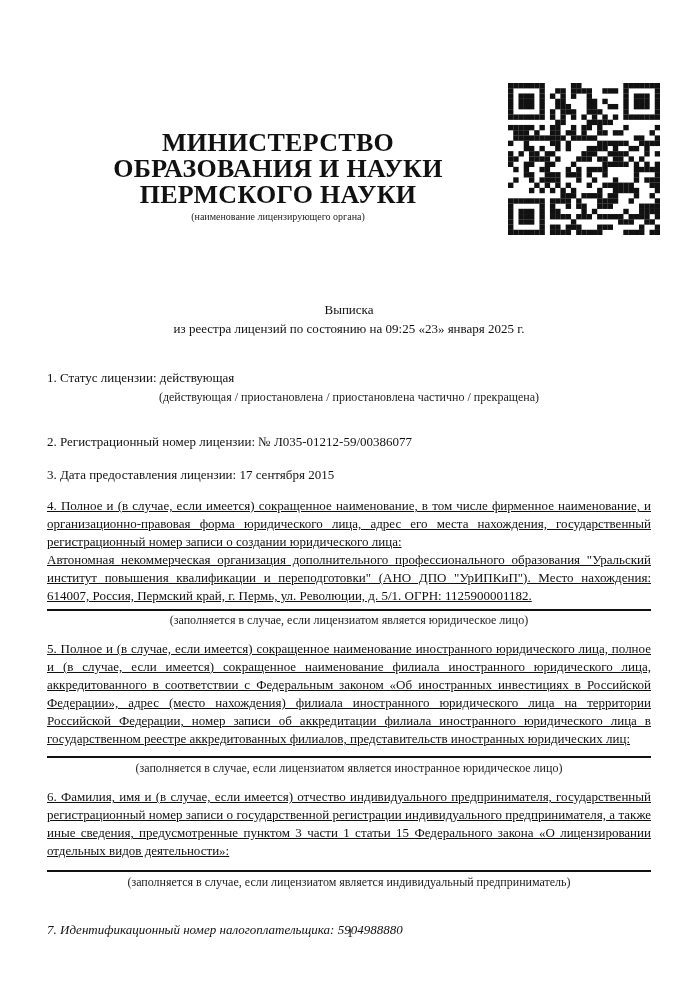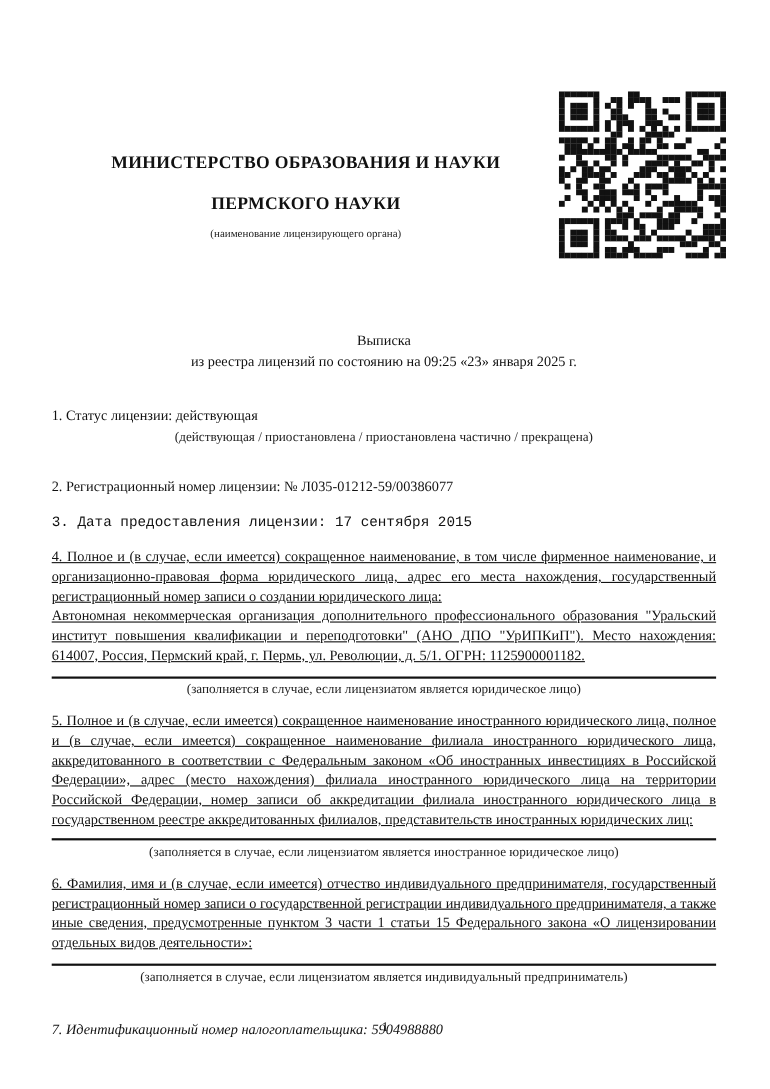--- a/index.html
+++ b/index.html
@@ -12,21 +12,21 @@
     overflow:hidden;
   }
   .page{position:absolute;inset:0;background:#fff;}
 
   
   .ministry{
     position:absolute;left:63px;top:130px;width:430px;
     text-align:center;
   }
   .ministry-title{
-    font-weight:bold;font-size:16px;line-height:37px;
+    font-weight:bold;font-size:26px;line-height:26px;
     letter-spacing:.3px;
     font-family:Liberation Serif, serif;
   }
   .ministry-caption{
     font-size:10px;line-height:13px;margin-top:2px;color:#1c1c1c;
   }
   .qr{
     position:absolute;left:508px;top:83px;width:152px;height:152px;
   }
   .qr svg{display:block;}
@@ -36,24 +36,24 @@
     position:absolute;left:47px;top:300px;width:604px;
   }
   .doc-title{
     text-align:center;font-size:13px;line-height:19px;margin-bottom:31px;
   }
   .line{font-size:13px;line-height:18px;}
   .para{font-size:13px;line-height:18px;text-align:justify;text-decoration:underline;}
   .caption{
     font-size:12px;line-height:14px;text-align:center;margin-top:3px;color:#1c1c1c;
   }
-  .answer{border-bottom:2px solid #111;padding-bottom:10px;}
+  .answer{border-bottom:2px solid #111;padding-bottom:4px;}
   .rule{height:2px;background:#111;}
   .item-2{margin-top:29px;}
-  .item-3{margin-top:15px;font-family:Liberation Mono, monospace;}
+  .item-3{margin-top:15px;}
   .item-4{margin-top:13px;}
   .item-4 .caption{margin-top:2px;}
   .item-5{margin-top:13px;}
   .item-5 .rule{margin-top:8px;}
   .item-6{margin-top:13px;}
   .item-6 .rule{margin-top:10px;}
   .item-7{margin-top:32px;font-style:italic;}
   .page-number{
     position:absolute;left:0;top:926px;width:700px;
     text-align:center;font-size:12px;

